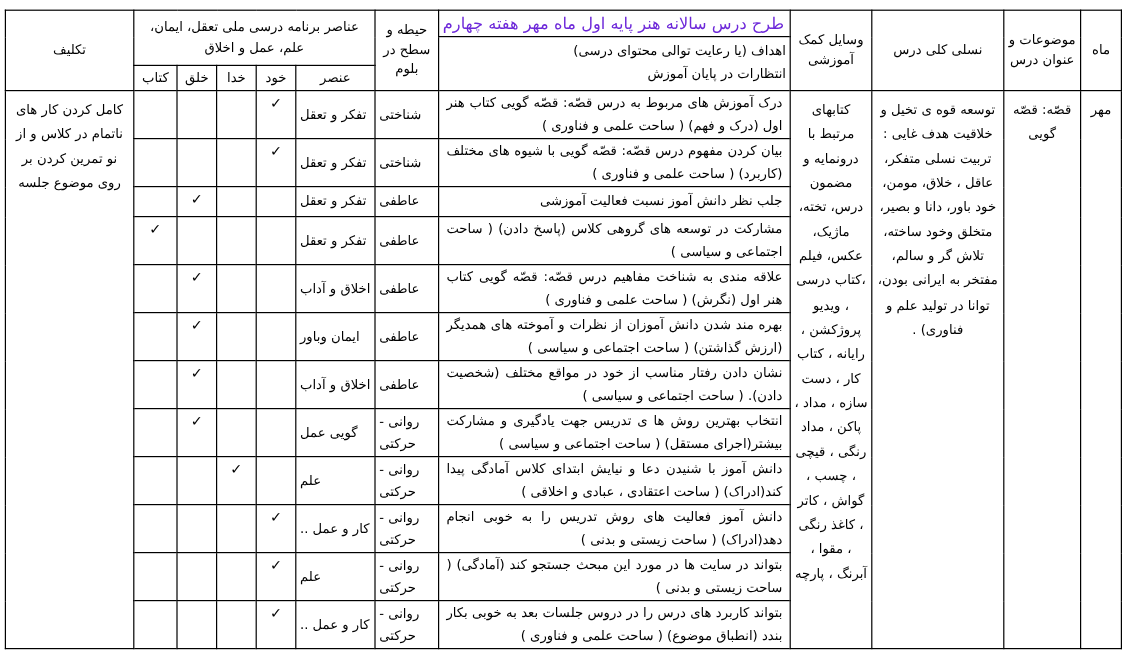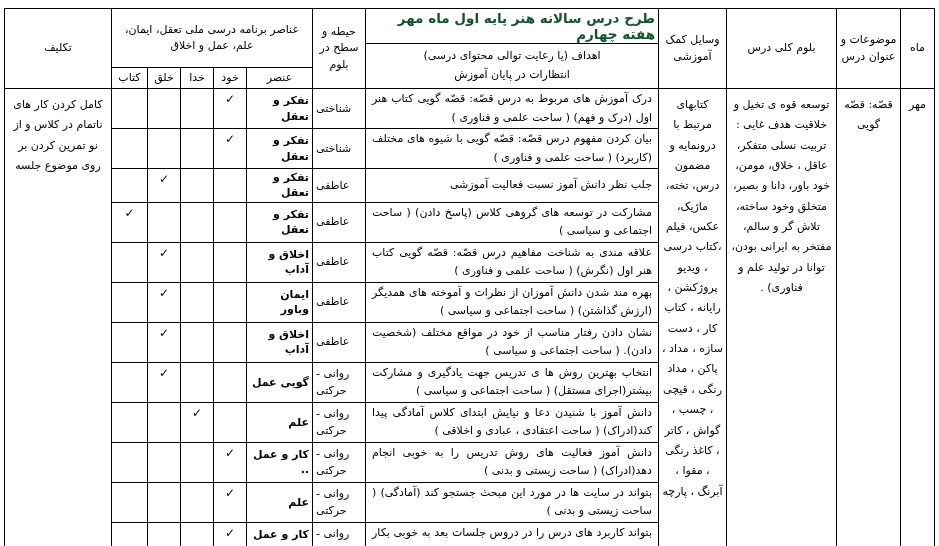--- a/index.html
+++ b/index.html
@@ -13,30 +13,30 @@
   }
   .plan th,.plan td{
     border:1px solid #000;
     font-size:11px;font-weight:normal;
     padding:1px 3px;vertical-align:middle;
     overflow:hidden;
   }
   
   th.hdr{text-align:center;vertical-align:middle;line-height:1.5;}
   th.title-cell{
-    text-align:right;font-weight:bold;font-size:13.5px;color:#14532d;
+    text-align:left;font-weight:normal;font-size:13.5px;color:#6d28d9;
     vertical-align:middle;
   }
-  th.obj-hdr{text-align:center;line-height:1.7;}
+  th.obj-hdr{text-align:right;line-height:1.7;}
   
   td.merged{vertical-align:top;text-align:center;line-height:1.85;padding-top:6px;}
   
   td.obj{text-align:justify;text-align-last:auto;line-height:1.65;padding:0 6px;}
   td.bloom{text-align:left;line-height:1.6;}
-  td.elem{text-align:right;line-height:1.4;font-weight:bold;}
+  td.elem{text-align:left;line-height:1.4;}
   td.chk{text-align:center;font-size:12px;vertical-align:top;padding-top:3px;}
   tr.r2{height:40px;}
   tr.r1{height:25px;}
 </style>
 </head>
 <body>
 
 <div class="sheet">
 <table class="plan">
   <colgroup>
@@ -51,21 +51,21 @@
         <col style="width:33px">
         <col style="width:33px">
         <col style="width:36px">
     <col style="width:107px">
   </colgroup>
 
   <tbody>
         <tr style="height:22px">
     <th class="hdr" rowspan="3">ماه</th>
     <th class="hdr" rowspan="3">موضوعات و عنوان درس</th>
-    <th class="hdr" rowspan="3">بلوم کلی درس</th>
+    <th class="hdr" rowspan="3">نسلی کلی درس</th>
     <th class="hdr" rowspan="3">وسایل کمک آموزشی</th>
     <th class="title-cell">طرح درس سالانه هنر پایه اول ماه مهر هفته چهارم</th>
     <th class="hdr" rowspan="3">حیطه و سطح در بلوم</th>
     <th class="hdr" rowspan="2" colspan="5">عناصر برنامه درسی ملی تعقل، ایمان، علم، عمل و اخلاق</th>
     <th class="hdr" rowspan="3">تکلیف</th>
   </tr>
 
   <tr style="height:24px">
     <th class="obj-hdr" rowspan="2">
       <div>اهداف (یا رعایت توالی محتوای درسی)</div>

